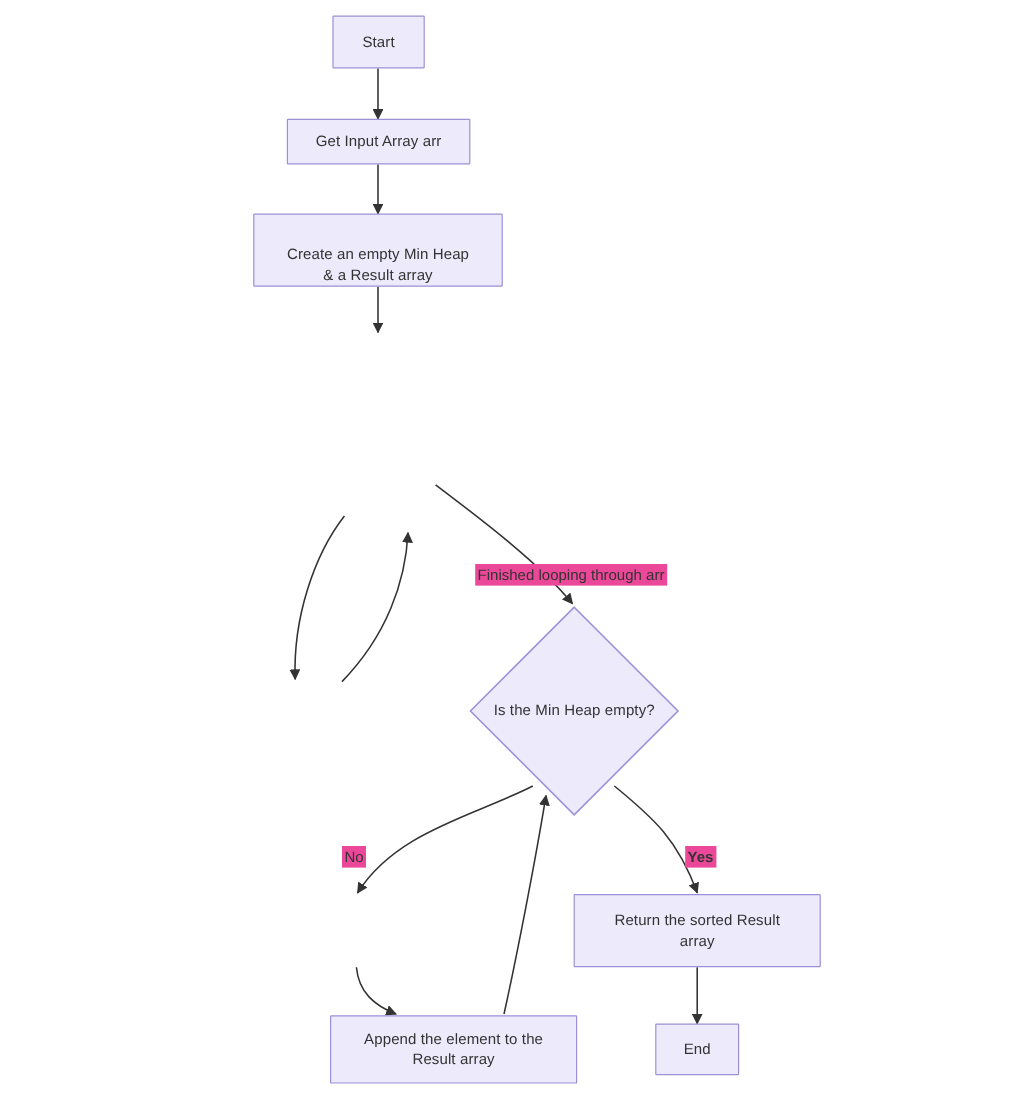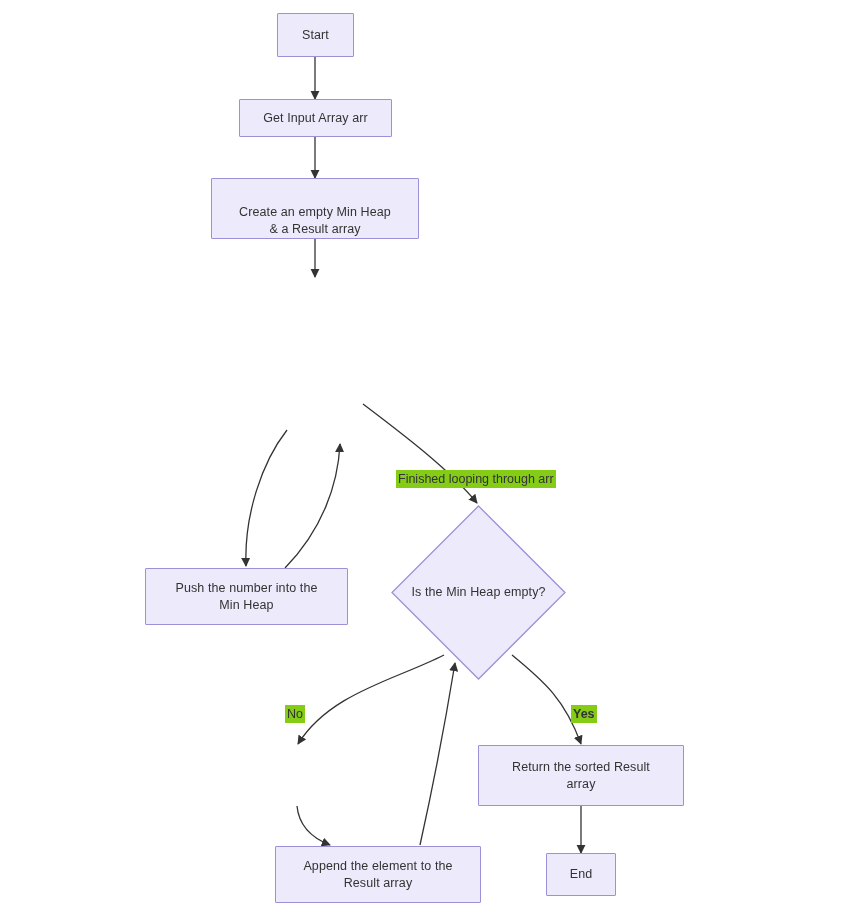--- a/index.html
+++ b/index.html
@@ -60,21 +60,21 @@
     top: 0;
     width: 100%;
     height: 100%;
   }
   .node.decision .label {
     position: relative;
     z-index: 2;
   }
   .edge-label {
     position: absolute;
-    background: #84cc16;
+    background: #ec4899;
     color: #333333;
     font-size: 12.5px;
     line-height: 16px;
     padding: 1px 2px;
     white-space: nowrap;
   }
 </style>
 </head>
 <body>
 
@@ -108,24 +108,20 @@
   <div class="node process" style="left:239px; top:99px; width:153px; height:38px;justify-content:center;">
     <span class="label">Get Input Array arr</span>
   </div>
 
   <div class="node process" style="left:211px; top:178px; width:208px; height:61px;align-items:flex-end;">
     <span class="label">Create an empty Min Heap
 &amp; a Result array</span>
   </div>
 
 
-  <div class="node process" style="left:145px; top:568px; width:203px; height:57px;">
-    <span class="label">Push the number into the
-Min Heap</span>
-  </div>
 
   <div class="node decision" style="left:391px; top:505px; width:175px; height:175px;">
     <svg class="dia" viewBox="0 0 175 175" preserveAspectRatio="none" xmlns="http://www.w3.org/2000/svg">
       <polygon points="87.5,1 174,87.5 87.5,174 1,87.5" fill="#ECEAFB" stroke="#9D90D8" stroke-width="1.3"></polygon>
     </svg>
     <span class="label">Is the Min Heap empty?</span>
   </div>
 
 
   <div class="node process" style="left:275px; top:846px; width:206px; height:57px;">

